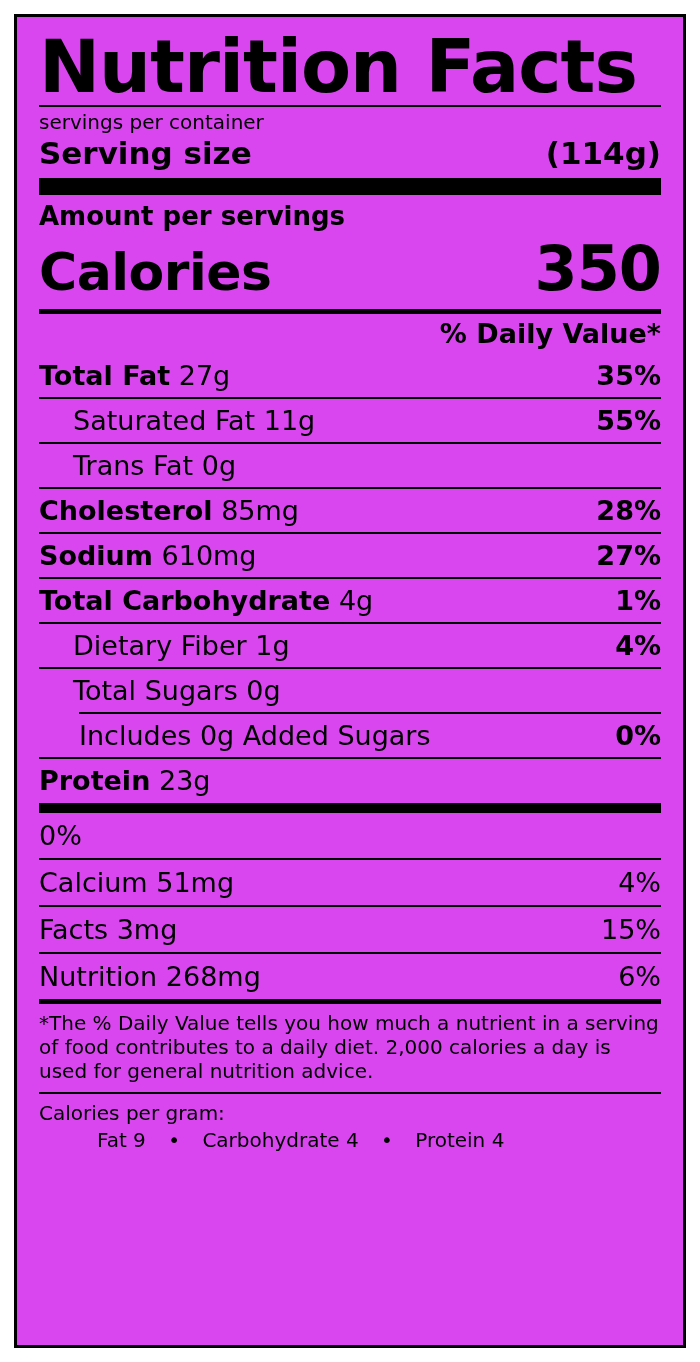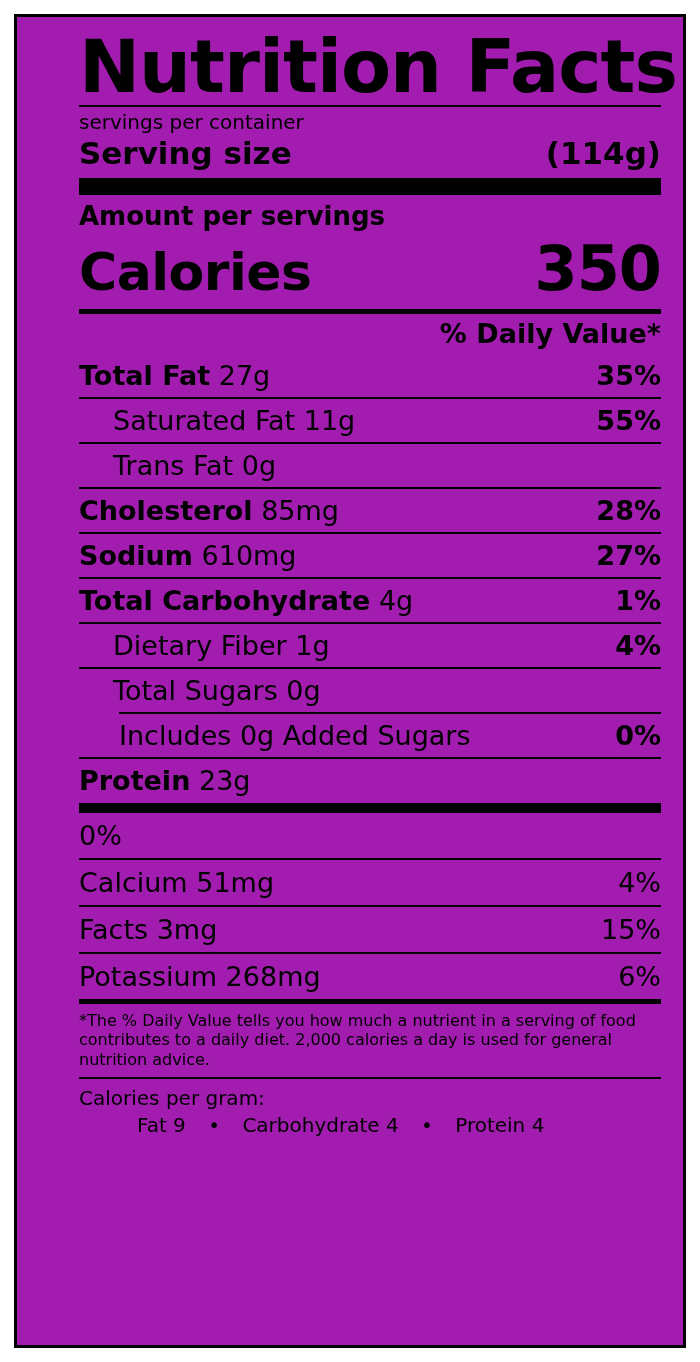--- a/index.html
+++ b/index.html
@@ -16,22 +16,21 @@
   }
 
   .label-outer {
     position: absolute;
     left: 14px;
     top: 14px;
     width: 672px;
     height: 1334px;
     border: 3px solid #000;
     box-sizing: border-box;
-    background: #a21caf;
-    padding-left: 40px;
+    background: #d946ef;
   }
   .label-inner {
     padding: 8px 22px 0 22px;
     box-sizing: border-box;
   }
 
   
   .title {
     font-size: 73px;
     font-weight: bold;
@@ -118,21 +117,21 @@
     justify-content: space-between;
     align-items: baseline;
     font-size: 27px;
     padding: 7px 0 7px 0;
     border-top: 2px solid #000;
   }
   .vrow.firstv { border-top: none; }
 
   
   .footnote {
-    font-size: 16px;
+    font-size: 20px;
     line-height: 1.22;
     padding: 7px 0 8px 0;
   }
   .cpg {
     font-size: 20px;
     padding: 6px 0 0 0;
     line-height: 1.3;
   }
   .cpg-line2 {
     padding-left: 58px;
@@ -227,21 +226,21 @@
     </div>
     <div class="vrow">
       <span>Calcium 51mg</span>
       <span>4%</span>
     </div>
     <div class="vrow">
       <span>Facts 3mg</span>
       <span>15%</span>
     </div>
     <div class="vrow">
-      <span>Potassium 268mg</span>
+      <span>Nutrition 268mg</span>
       <span>6%</span>
     </div>
 
     <div class="rule-med"></div>
 
     <div class="footnote">*The % Daily Value tells you how much a nutrient in a serving of food contributes to a daily diet. 2,000 calories a day is used for general nutrition advice.</div>
 
     <div class="rule-hair"></div>
 
     <div class="cpg">Calories per gram:</div>

